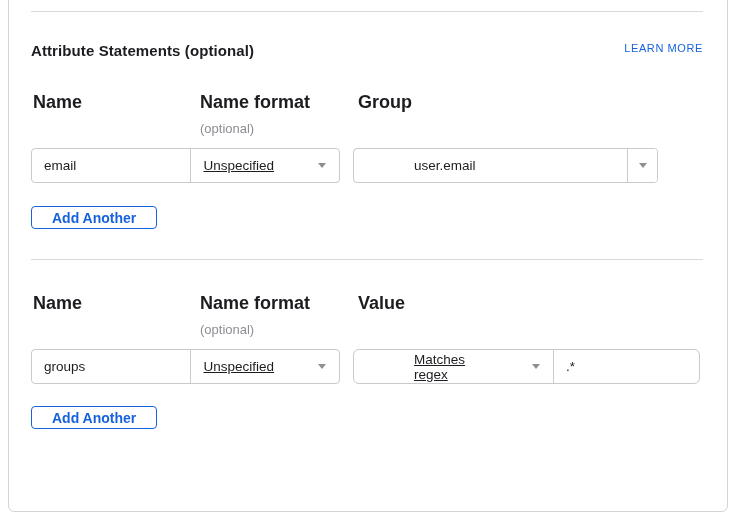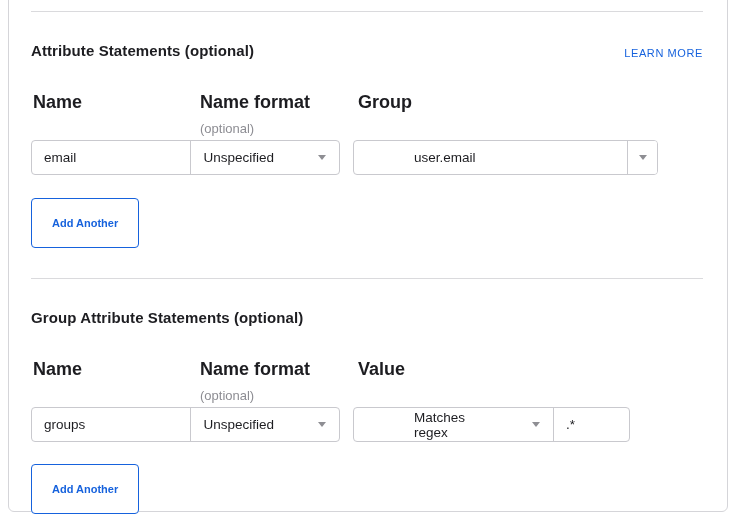--- a/index.html
+++ b/index.html
@@ -22,21 +22,21 @@
   .divider {
     border: none;
     border-top: 1px solid #dadadd;
     height: 0;
   }
   .hr1 { margin-top: 10px; }
   .hr2 { margin-top: 30px; }
   .section-head {
     display: flex;
     justify-content: space-between;
-    align-items: flex-end;
+    align-items: flex-start;
     margin-top: 30px;
   }
   .section-title {
     font-size: 15px;
     font-weight: bold;
     color: #1d1d21;
     letter-spacing: 0.1px;
   }
   .learn-more {
     font-size: 11px;
@@ -61,23 +61,24 @@
   .col2 { width: 143px; padding-left: 3px; }
   .col3 { margin-left: 13px; padding-left: 5px; }
   .optional-note {
     font-size: 13px;
     font-weight: normal;
     color: #8d8d93;
     margin-top: 8px;
   }
   .inputs-row {
     display: flex;
-    margin-top: 4px;
+    margin-top: 12px;
     align-items: center;
     height: 35px;
+    text-decoration: underline;
   }
   .seg-group {
     display: flex;
     border: 1px solid #c9c9ce;
     border-radius: 4px;
     background: #ffffff;
     height: 35px;
     overflow: hidden;
   }
   .seg-group.g-left { width: 309px; }
@@ -117,34 +118,34 @@
   .caret-seg {
     width: 30px;
     border-left: 1px solid #c9c9ce;
     display: flex;
     align-items: center;
     justify-content: center;
     cursor: pointer;
     background: #ffffff;
   }
   .caret-seg .caret { margin-left: 0; }
-  .g-filter { width: 277px; }
+  .g-filter { width: 347px; border-radius: 6px; }
   .seg-filter-select { flex: none; width: 152px; border-right: 1px solid #c9c9ce; }
   .seg-filter-input { flex: 1; }
   .add-btn {
     margin-top: 23px;
     display: inline-block;
-    height: 50px;
+    height: 23px;
     padding: 0 20px;
     background: #ffffff;
     border: 1px solid #1662dd;
     border-radius: 4px;
     color: #1662dd;
     font-family: "Liberation Sans", sans-serif;
-    font-size: 11px;
+    font-size: 14px;
     font-weight: bold;
     cursor: pointer;
   }
   .btn2 { margin-top: 22px; }
 </style>
 </head>
 <body>
 
 <div class="card">
 
@@ -184,23 +185,20 @@
         <span class="caret"></span>
       </div>
     </div>
   </div>
 
   <button class="add-btn">Add Another</button>
 
   
   <hr class="divider hr2">
 
-  <div class="section-head">
-    <div class="section-title">Group Attribute Statements (optional)</div>
-  </div>
 
   <div class="labels-row">
     <div class="col-label col1">Name</div>
     <div class="col2">
       <div class="col-label">Name format</div>
       <div class="optional-note">(optional)</div>
     </div>
     <div class="col-label col3">Value</div>
   </div>
 

